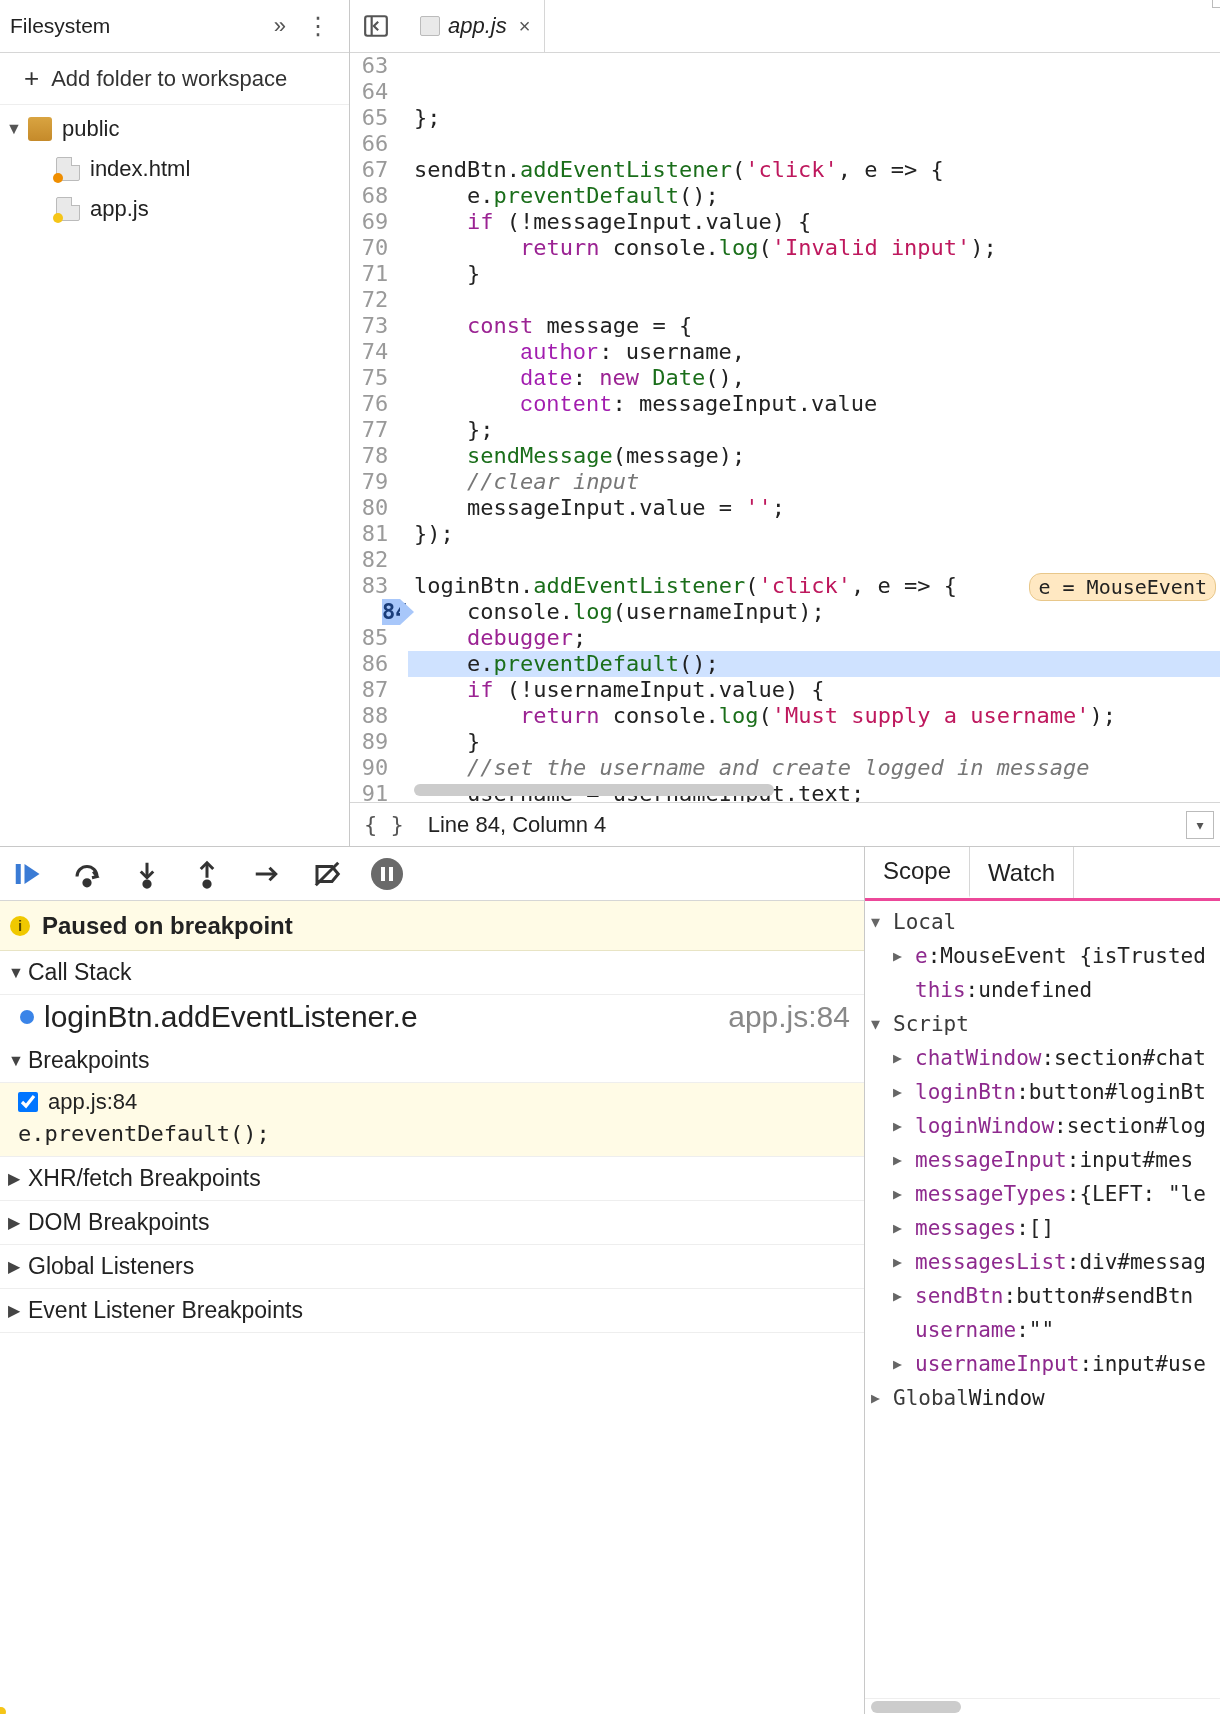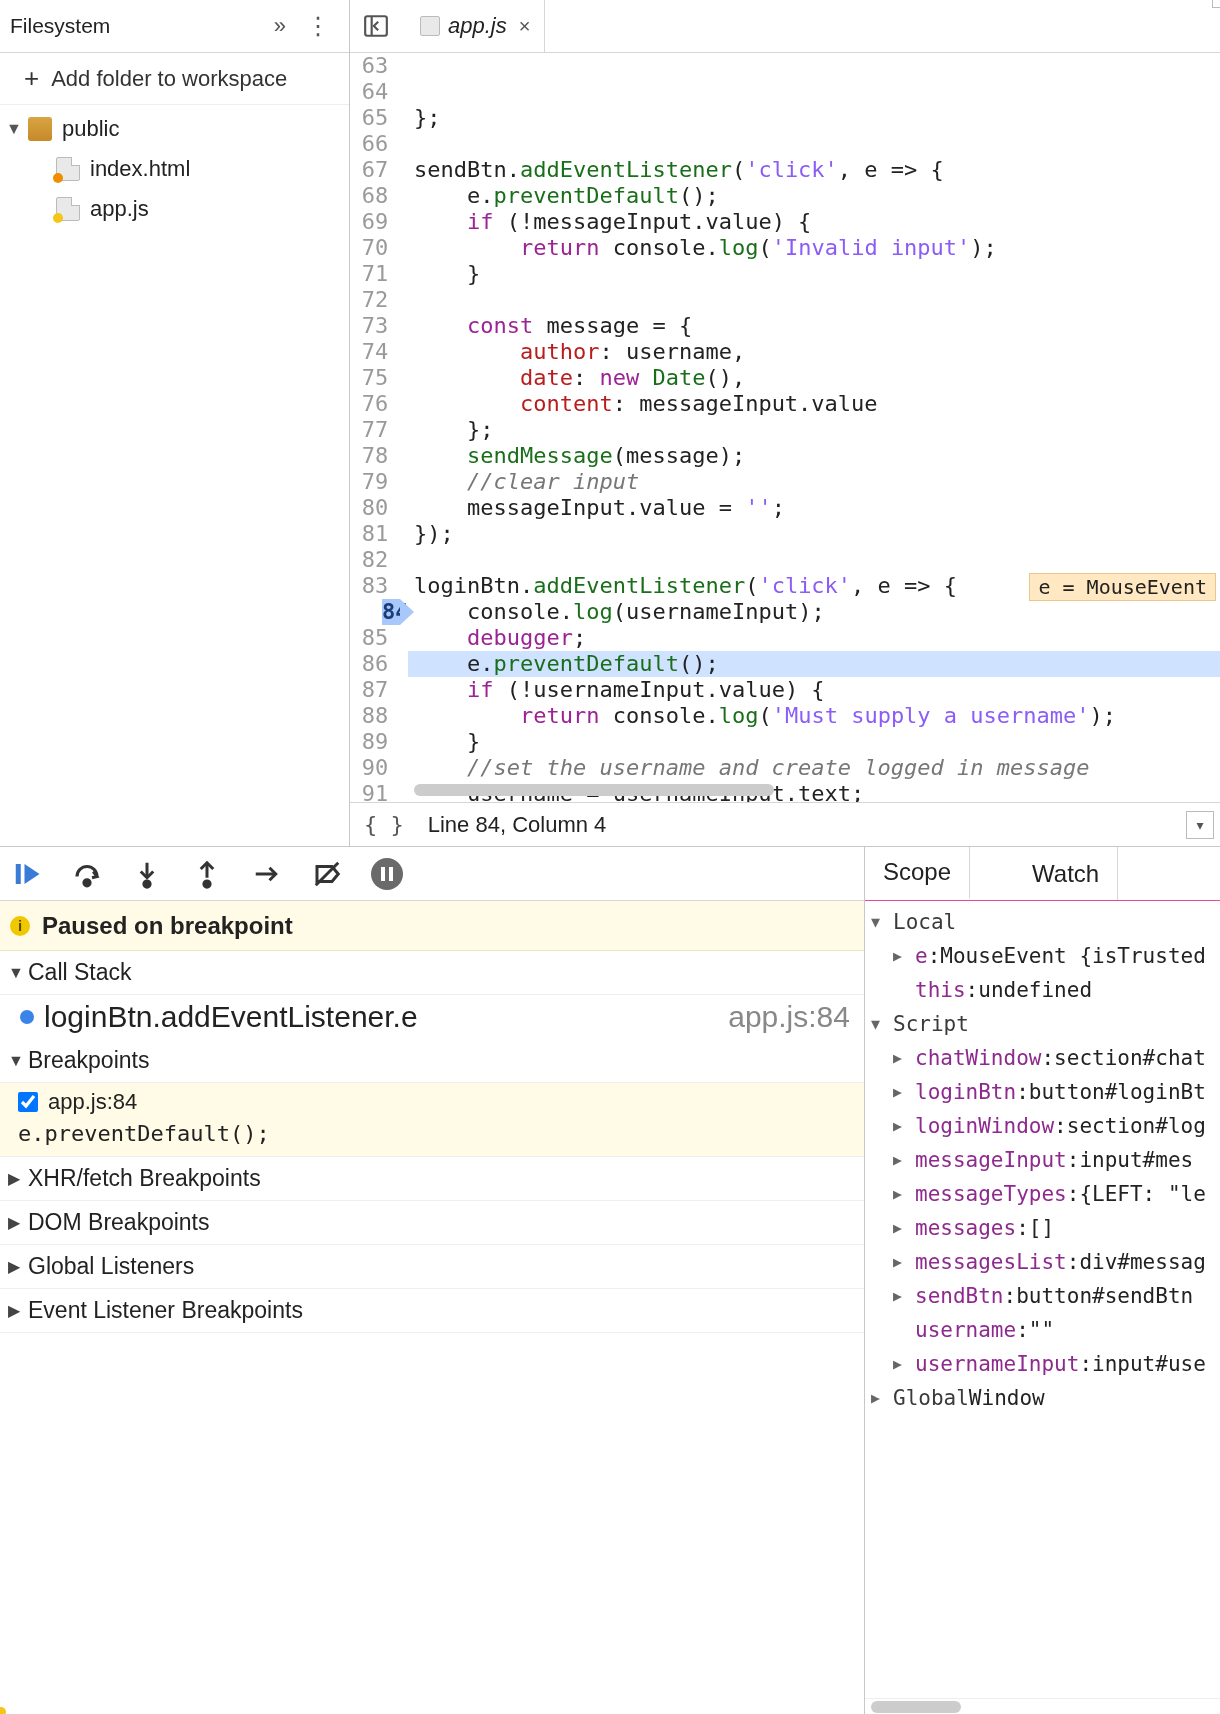--- a/index.html
+++ b/index.html
@@ -36,26 +36,26 @@
 .tab .close { margin-left: 12px; font-style: normal; font-size: 20px; color: #555; }
 
 .code-wrap { flex: 1; display: flex; overflow: hidden; font-family: Menlo, Consolas, monospace; font-size: 22px; line-height: 26px; }
 .gutter { width: 58px; text-align: center; color: #9a9a9a; padding-right: 8px; background: #fff; user-select: none; }
 .gutter .ln { height: 26px; }
 .gutter .ln.hl { background: #a8c7fa; color: #284; color:#1a3d7a; font-weight: 600; position: relative; margin-left: 32px; }
 .gutter .ln.hl::after { content:''; position:absolute; right:-14px; top:0; border-left:14px solid #a8c7fa; border-top:13px solid transparent; border-bottom:13px solid transparent; }
 .code { flex: 1; white-space: pre; overflow: hidden; position: relative; }
 .code .line { height: 26px; padding-left: 6px; }
 .code .line.hl { background: #cfe2ff; }
-.badge-inline { background:#ffe8c2; border:1px solid #e8c78a; border-radius:0; padding:0 8px; font-size:20px; font-family: Menlo, monospace; }
+.badge-inline { background:#ffe8c2; border:1px solid #e8c78a; border-radius:12px; padding:0 8px; font-size:20px; font-family: Menlo, monospace; }
 .inline-hint { position:absolute; right:4px; }
 .scroll-thumb { position:absolute; bottom:6px; left:6px; height:12px; width:360px; background:#ccc; border-radius:6px; }
 
 
-.kw{color:#9b2393;} .prop{color:#b91c1c;} .str{color:#8b5cf6;} .fn{color:#1a6e1a;} .cm{color:#777; font-style:italic;}
+.kw{color:#9b2393;} .prop{color:#a21caf;font-family:Liberation Mono, monospace;} .str{color:#be185d;} .fn{color:#1a6e1a;} .cm{color:#777; font-style:italic;}
 
 .statusbar { display:flex; align-items:center; height:44px; border-top:1px solid #d6d6d6; padding:0 14px; font-size:22px; position:relative;}
 .statusbar .braces{font-family:Menlo,monospace; margin-right:24px; color:#555;}
 .statusbar .dd{position:absolute; right:6px; width:28px; height:28px; border:1px solid #bbb; display:flex;align-items:center;justify-content:center;color:#555;font-size:14px;}
 
 
 .bottom-pane { display:flex; height:867px; }
 .dbg-left { flex:1; border-right:1px solid #c8c8c8; display:flex; flex-direction:column; overflow:hidden; }
 .dbg-toolbar { display:flex; align-items:center; gap:26px; height:54px; padding-left:10px; border-bottom:1px solid #d6d6d6; }
 .dbg-toolbar .tbtn{ width:34px; height:34px; display:flex; align-items:center; justify-content:center; color:#333; }
@@ -75,21 +75,21 @@
 .stack-row{display:flex;align-items:center;height:44px;padding:0 14px 0 20px;font-size:30px;}
 .stack-row .bullet{width:14px;height:14px;border-radius:50%;background:#3a84e8;margin-right:10px;}
 .stack-row .loc{margin-left:auto;color:#888;}
 
 .bp-item{background:#fffbe6;padding:6px 14px 10px 18px;border-bottom:1px solid #eee;}
 .bp-item .toprow{display:flex;align-items:center;font-size:22px;}
 .bp-item input[type=checkbox]{width:20px;height:20px;margin-right:10px;}
 .bp-item .codeprev{font-family:Menlo,monospace;font-size:22px;margin-top:6px;}
 
 .dbg-right{width:355px;display:flex;flex-direction:column;overflow:hidden;}
-.scope-tabs{display:flex;height:54px;border-bottom:1px solid #ec4899;gap:44px;}
+.scope-tabs{display:flex;height:54px;border-bottom:3px solid #ec4899;}
 .scope-tabs .stab{padding:0 18px;display:flex;align-items:center;font-size:24px;border-right:1px solid #d6d6d6;}
 .scope-tabs .stab.active{background:#fff;border-bottom:3px solid transparent;}
 .scope-body{flex:1;padding:4px 0;font-family:Menlo,Consolas,monospace;font-size:21px;line-height:34px;overflow:hidden;white-space:nowrap;}
 .scope-row{display:flex;align-items:center;padding-left:6px;}
 .scope-row .arrow{width:22px;color:#666;font-size:15px;}
 .scope-row.indent1{padding-left:28px;}
 .pname{color:#8e2a8e;} .pval{color:#222;} .ptype{color:#3a3a3a;}
 .scope-hscroll{height:16px;position:relative;border-top:1px solid #eee;}
 .scope-hscroll .thumb{position:absolute;left:6px;top:2px;height:12px;width:90px;background:#ccc;border-radius:6px;}
 </style>

